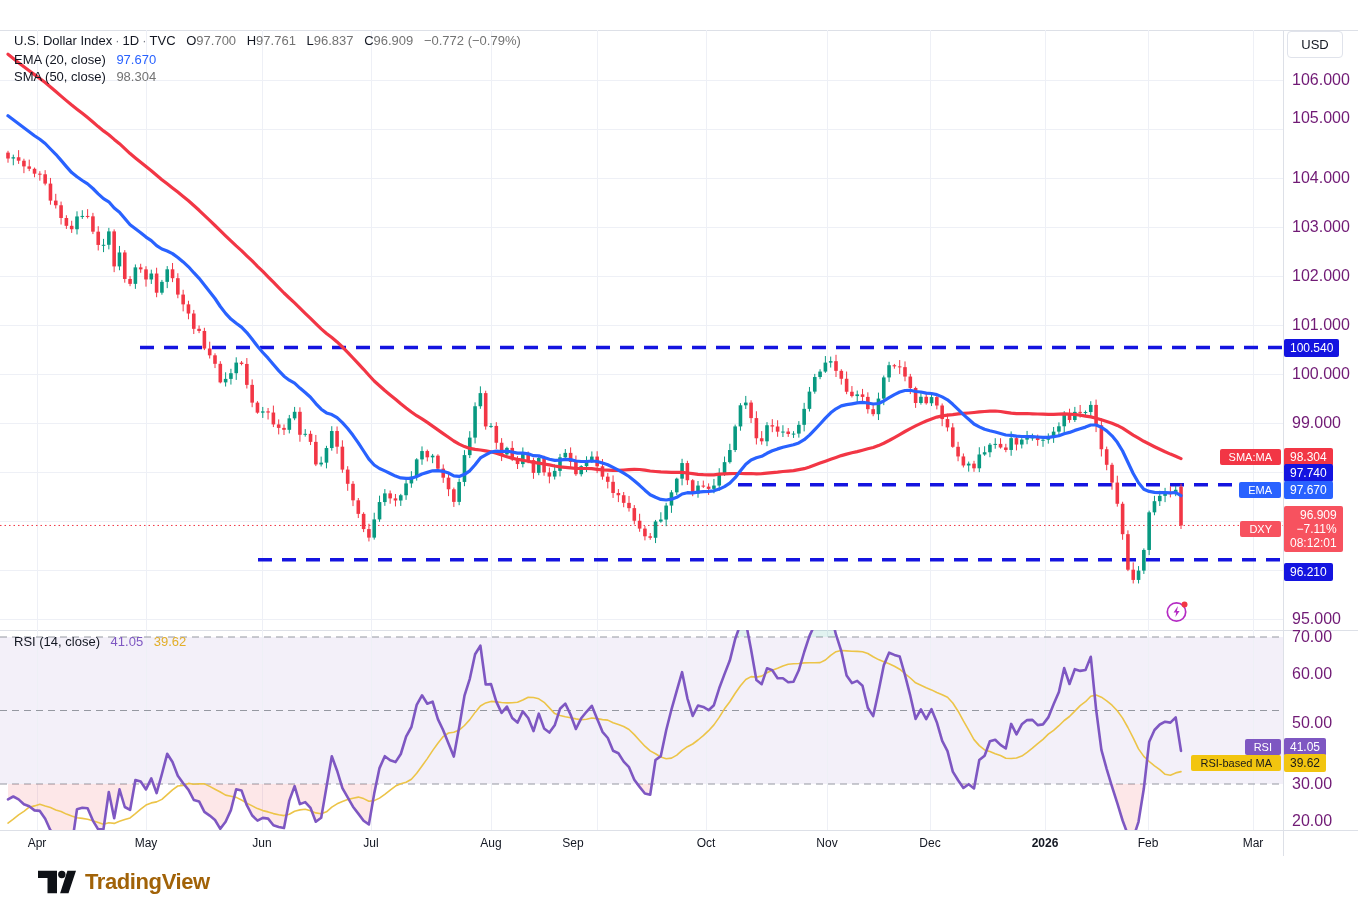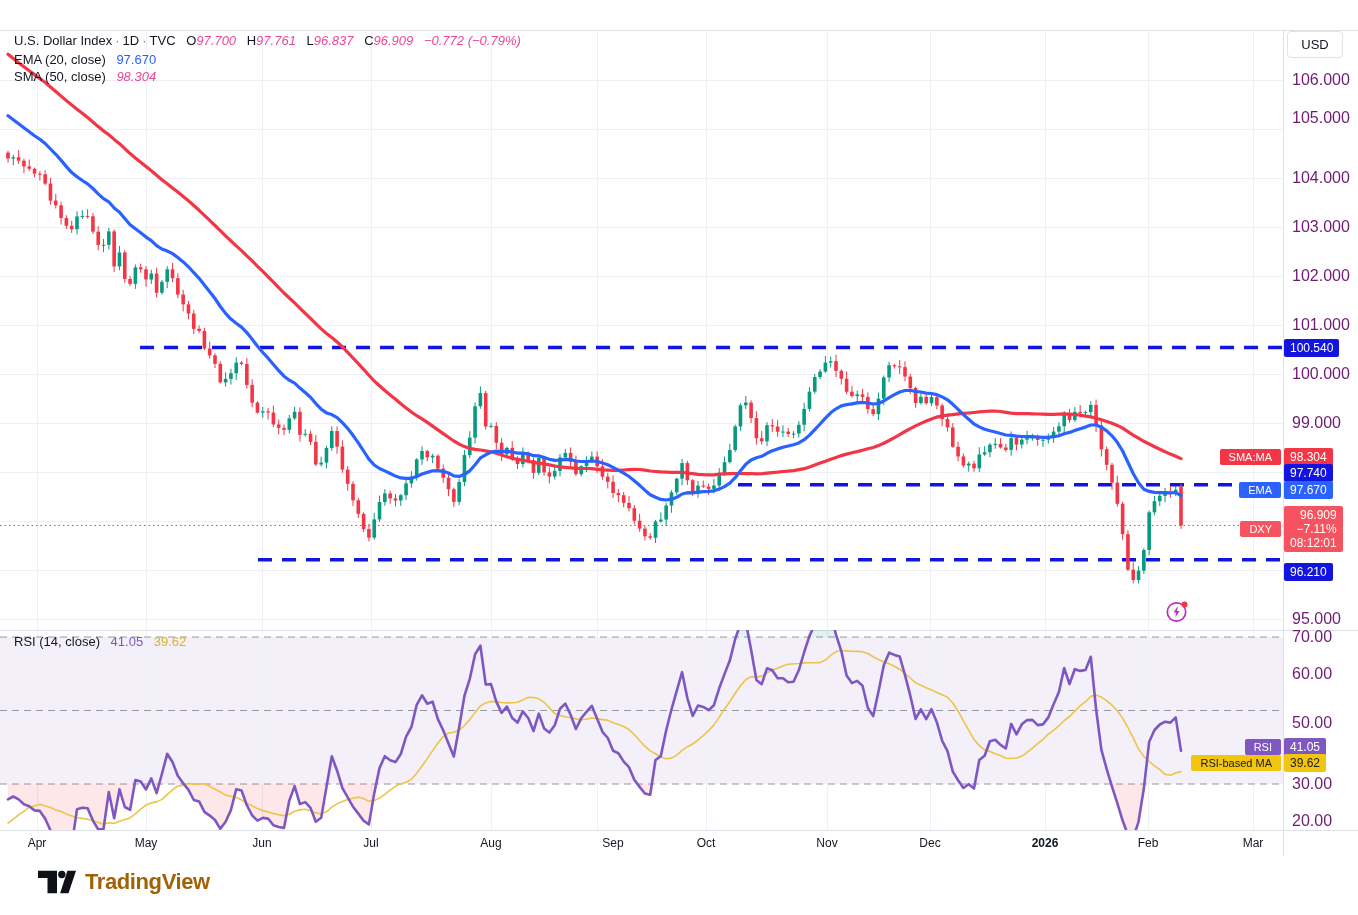--- a/index.html
+++ b/index.html
@@ -7,21 +7,21 @@
   .abs{position:absolute;}
   #attribution{left:13px;top:6px;font-size:13px;color:#131722;white-space:nowrap;}
   
   .hsep{position:absolute;left:0;width:1358px;height:1px;background:#dde0e7;}
   .vsep{position:absolute;top:30px;width:1px;height:826px;background:#dde0e7;left:1283px;}
   
   .legend{left:14px;font-size:13px;white-space:nowrap;z-index:30;}
   .legend span{vertical-align:middle;}
   .lg-sep{color:#787b86;padding:0 3px;}
   .lg-gap{display:inline-block;width:7px;}
-  .val-red{color:#ec4899;font-style:italic;}
+  .val-red{color:#737373;}
   .val-blue{color:#2962ff;}
   .val-purple{color:#7e57c2;}
   .val-yellow{color:#e2ae27;}
   
   #price-axis-labels div, #rsi-axis-labels div{position:absolute;left:9px;font-size:16px;color:#701a75;transform:translateY(-50%);white-space:nowrap;}
   .badge{position:absolute;transform:translateY(-50%);font-size:12px;color:#fff;border-radius:2px;padding:2px 6px;white-space:nowrap;z-index:22;}
   .tag{position:absolute;transform:translateY(-50%);font-size:11px;color:#fff;border-radius:2px;padding:2px 9px;white-space:nowrap;z-index:22;}
   #usd-button{left:1287px;top:31px;width:54px;height:25px;border:1px solid #e0e3eb;border-radius:4px;
     display:flex;align-items:center;justify-content:center;font-size:13px;color:#131722;background:#fff;cursor:pointer;z-index:25;}
   
@@ -615,21 +615,21 @@
       <div class="badge" style="left: 1284px; top: 763px; background: rgb(242, 197, 15); color: rgb(26, 26, 26);">39.62</div>
       <div class="tag" style="background: rgb(242, 197, 15); color: rgb(26, 26, 26); top: 763px; right: 77px;">RSI-based MA</div>
     </div>
 
   <div id="time-axis" class="abs">
       <div class="month" style="left: 37px;">Apr</div>
       <div class="month" style="left: 146px;">May</div>
       <div class="month" style="left: 262px;">Jun</div>
       <div class="month" style="left: 371px;">Jul</div>
       <div class="month" style="left: 491px;">Aug</div>
-      <div class="month" style="left: 613px;">Sep</div>
+      <div class="month" style="left: 573px;">Sep</div>
       <div class="month" style="left: 706px;">Oct</div>
       <div class="month" style="left: 827px;">Nov</div>
       <div class="month" style="left: 930px;">Dec</div>
       <div class="month" style="left: 1045px; font-weight: 700;">2026</div>
       <div class="month" style="left: 1148px;">Feb</div>
       <div class="month" style="left: 1253px;">Mar</div>
     </div>
 
   <svg id="lightning-button" class="abs" viewBox="0 0 25 25">
     <circle cx="11.5" cy="13" r="9.2" fill="none" stroke="#b52cc4" stroke-width="1.7"></circle>

